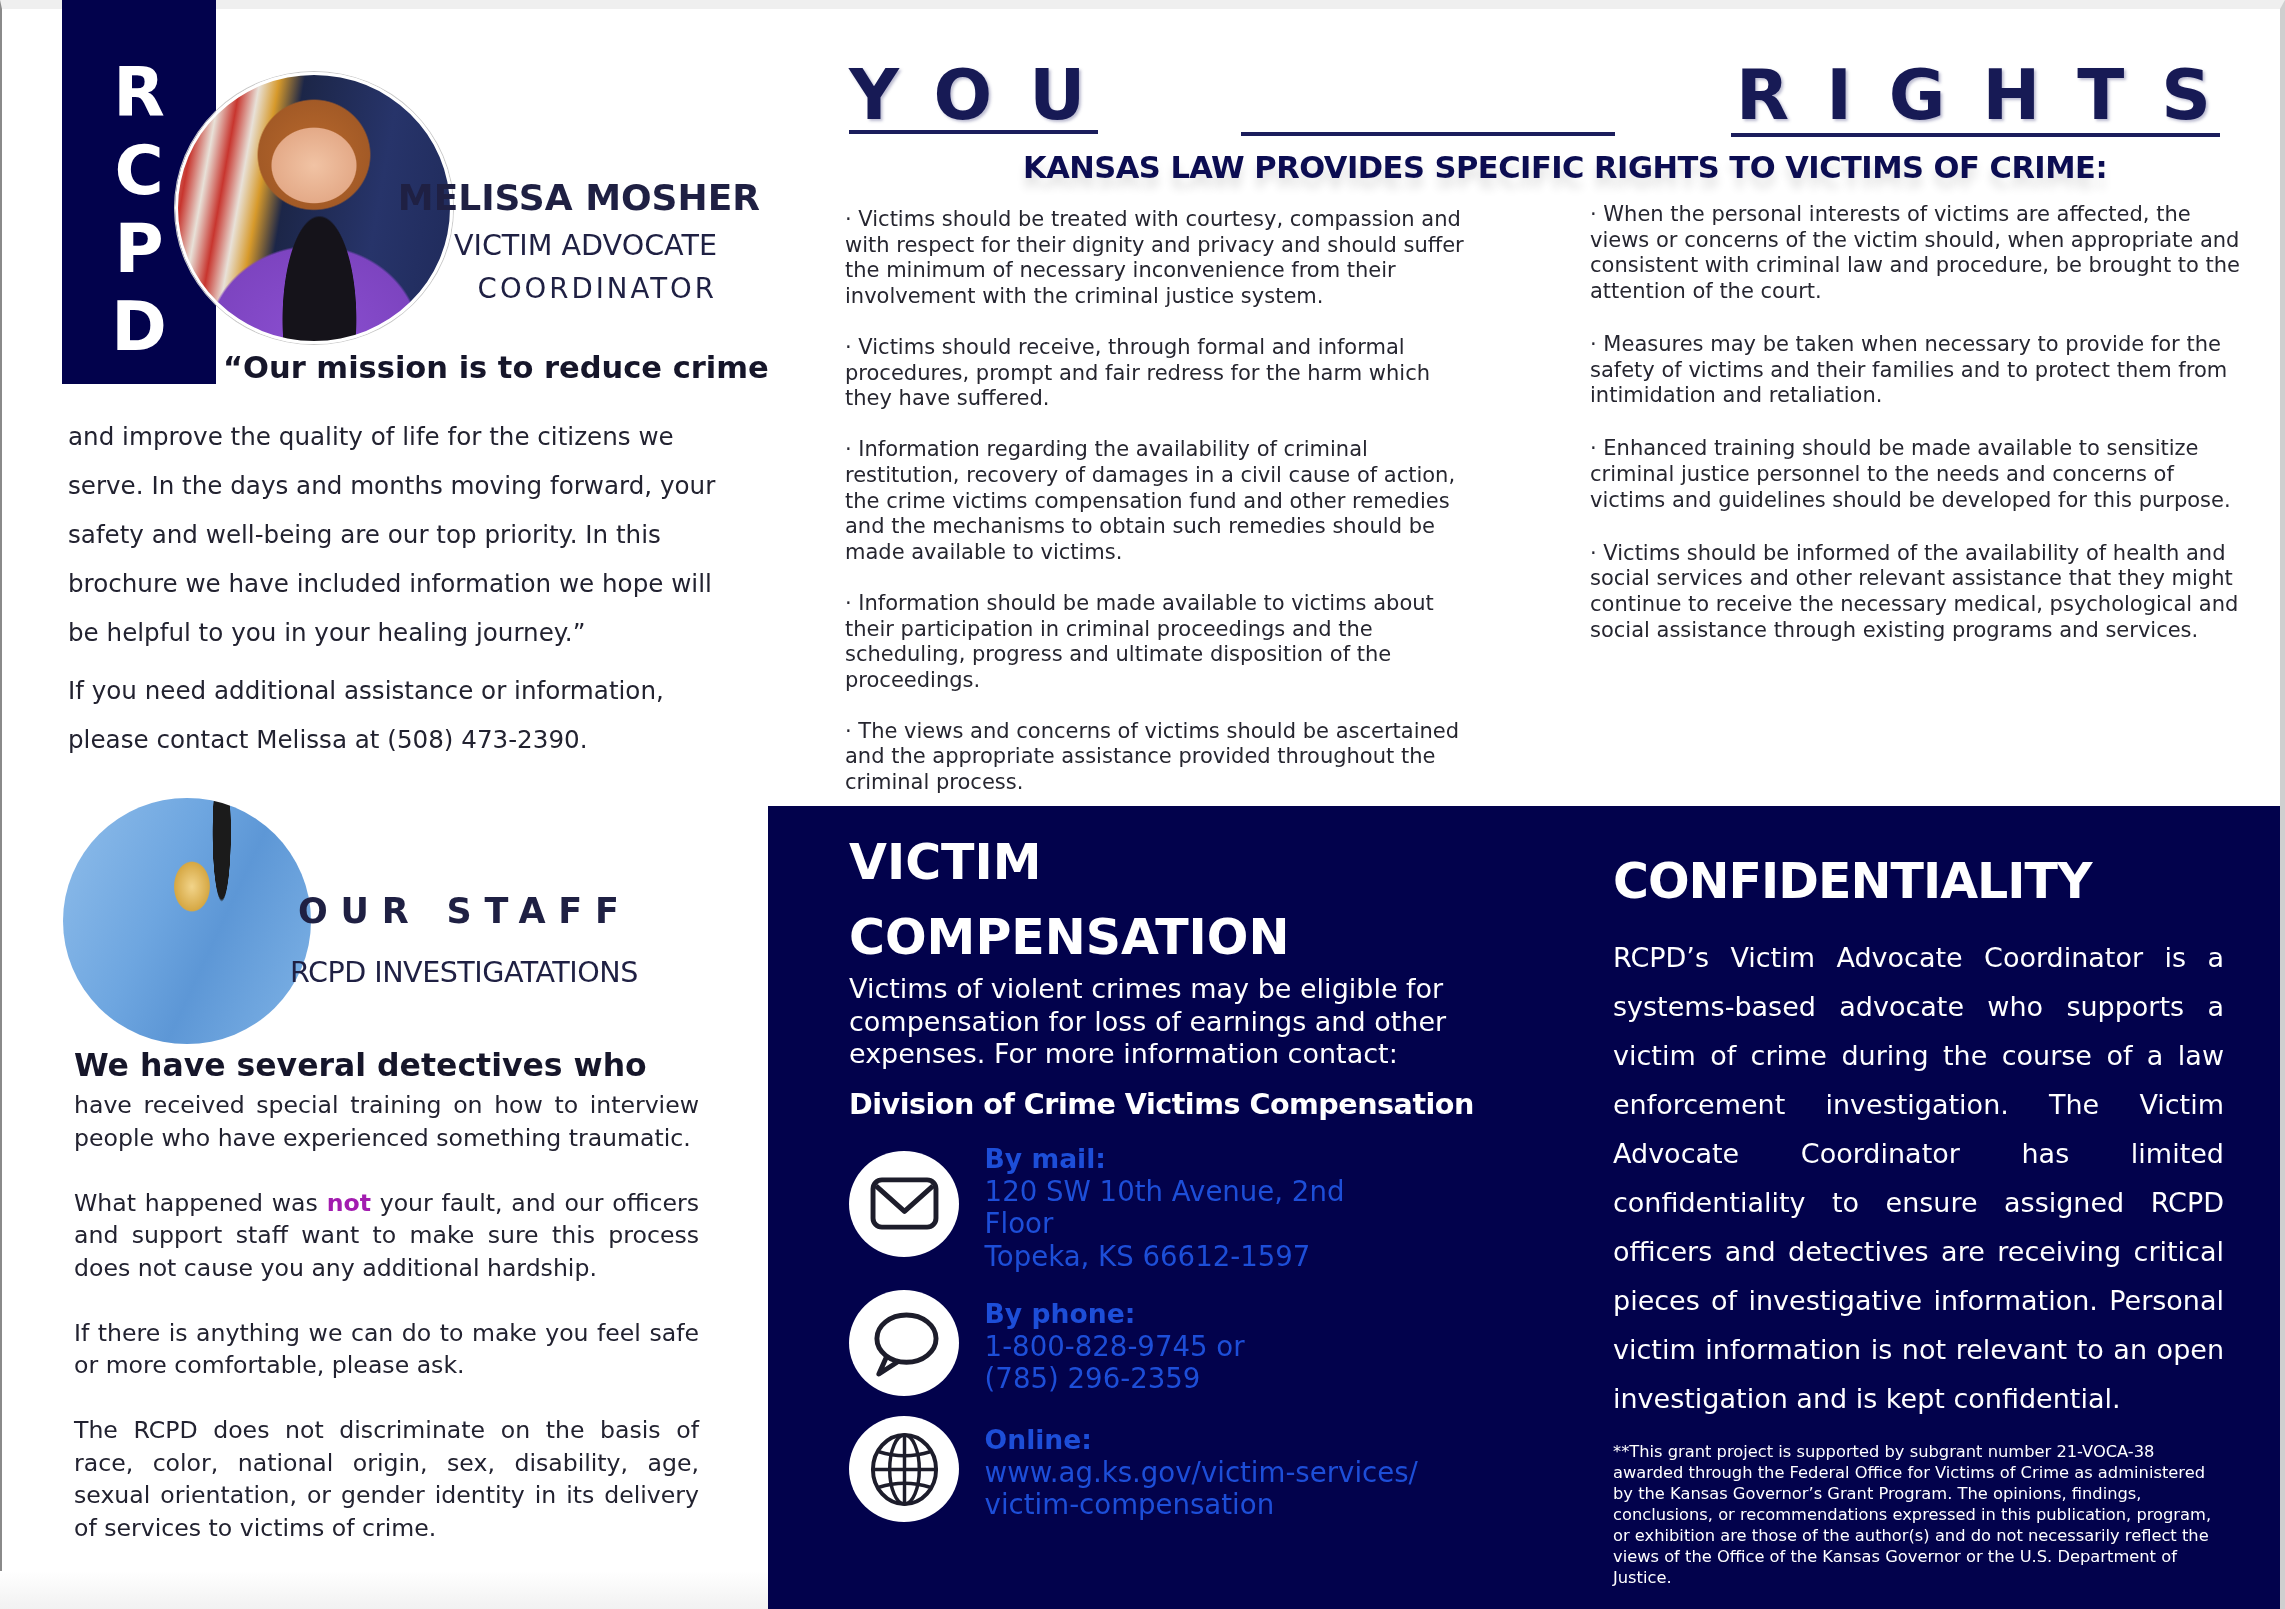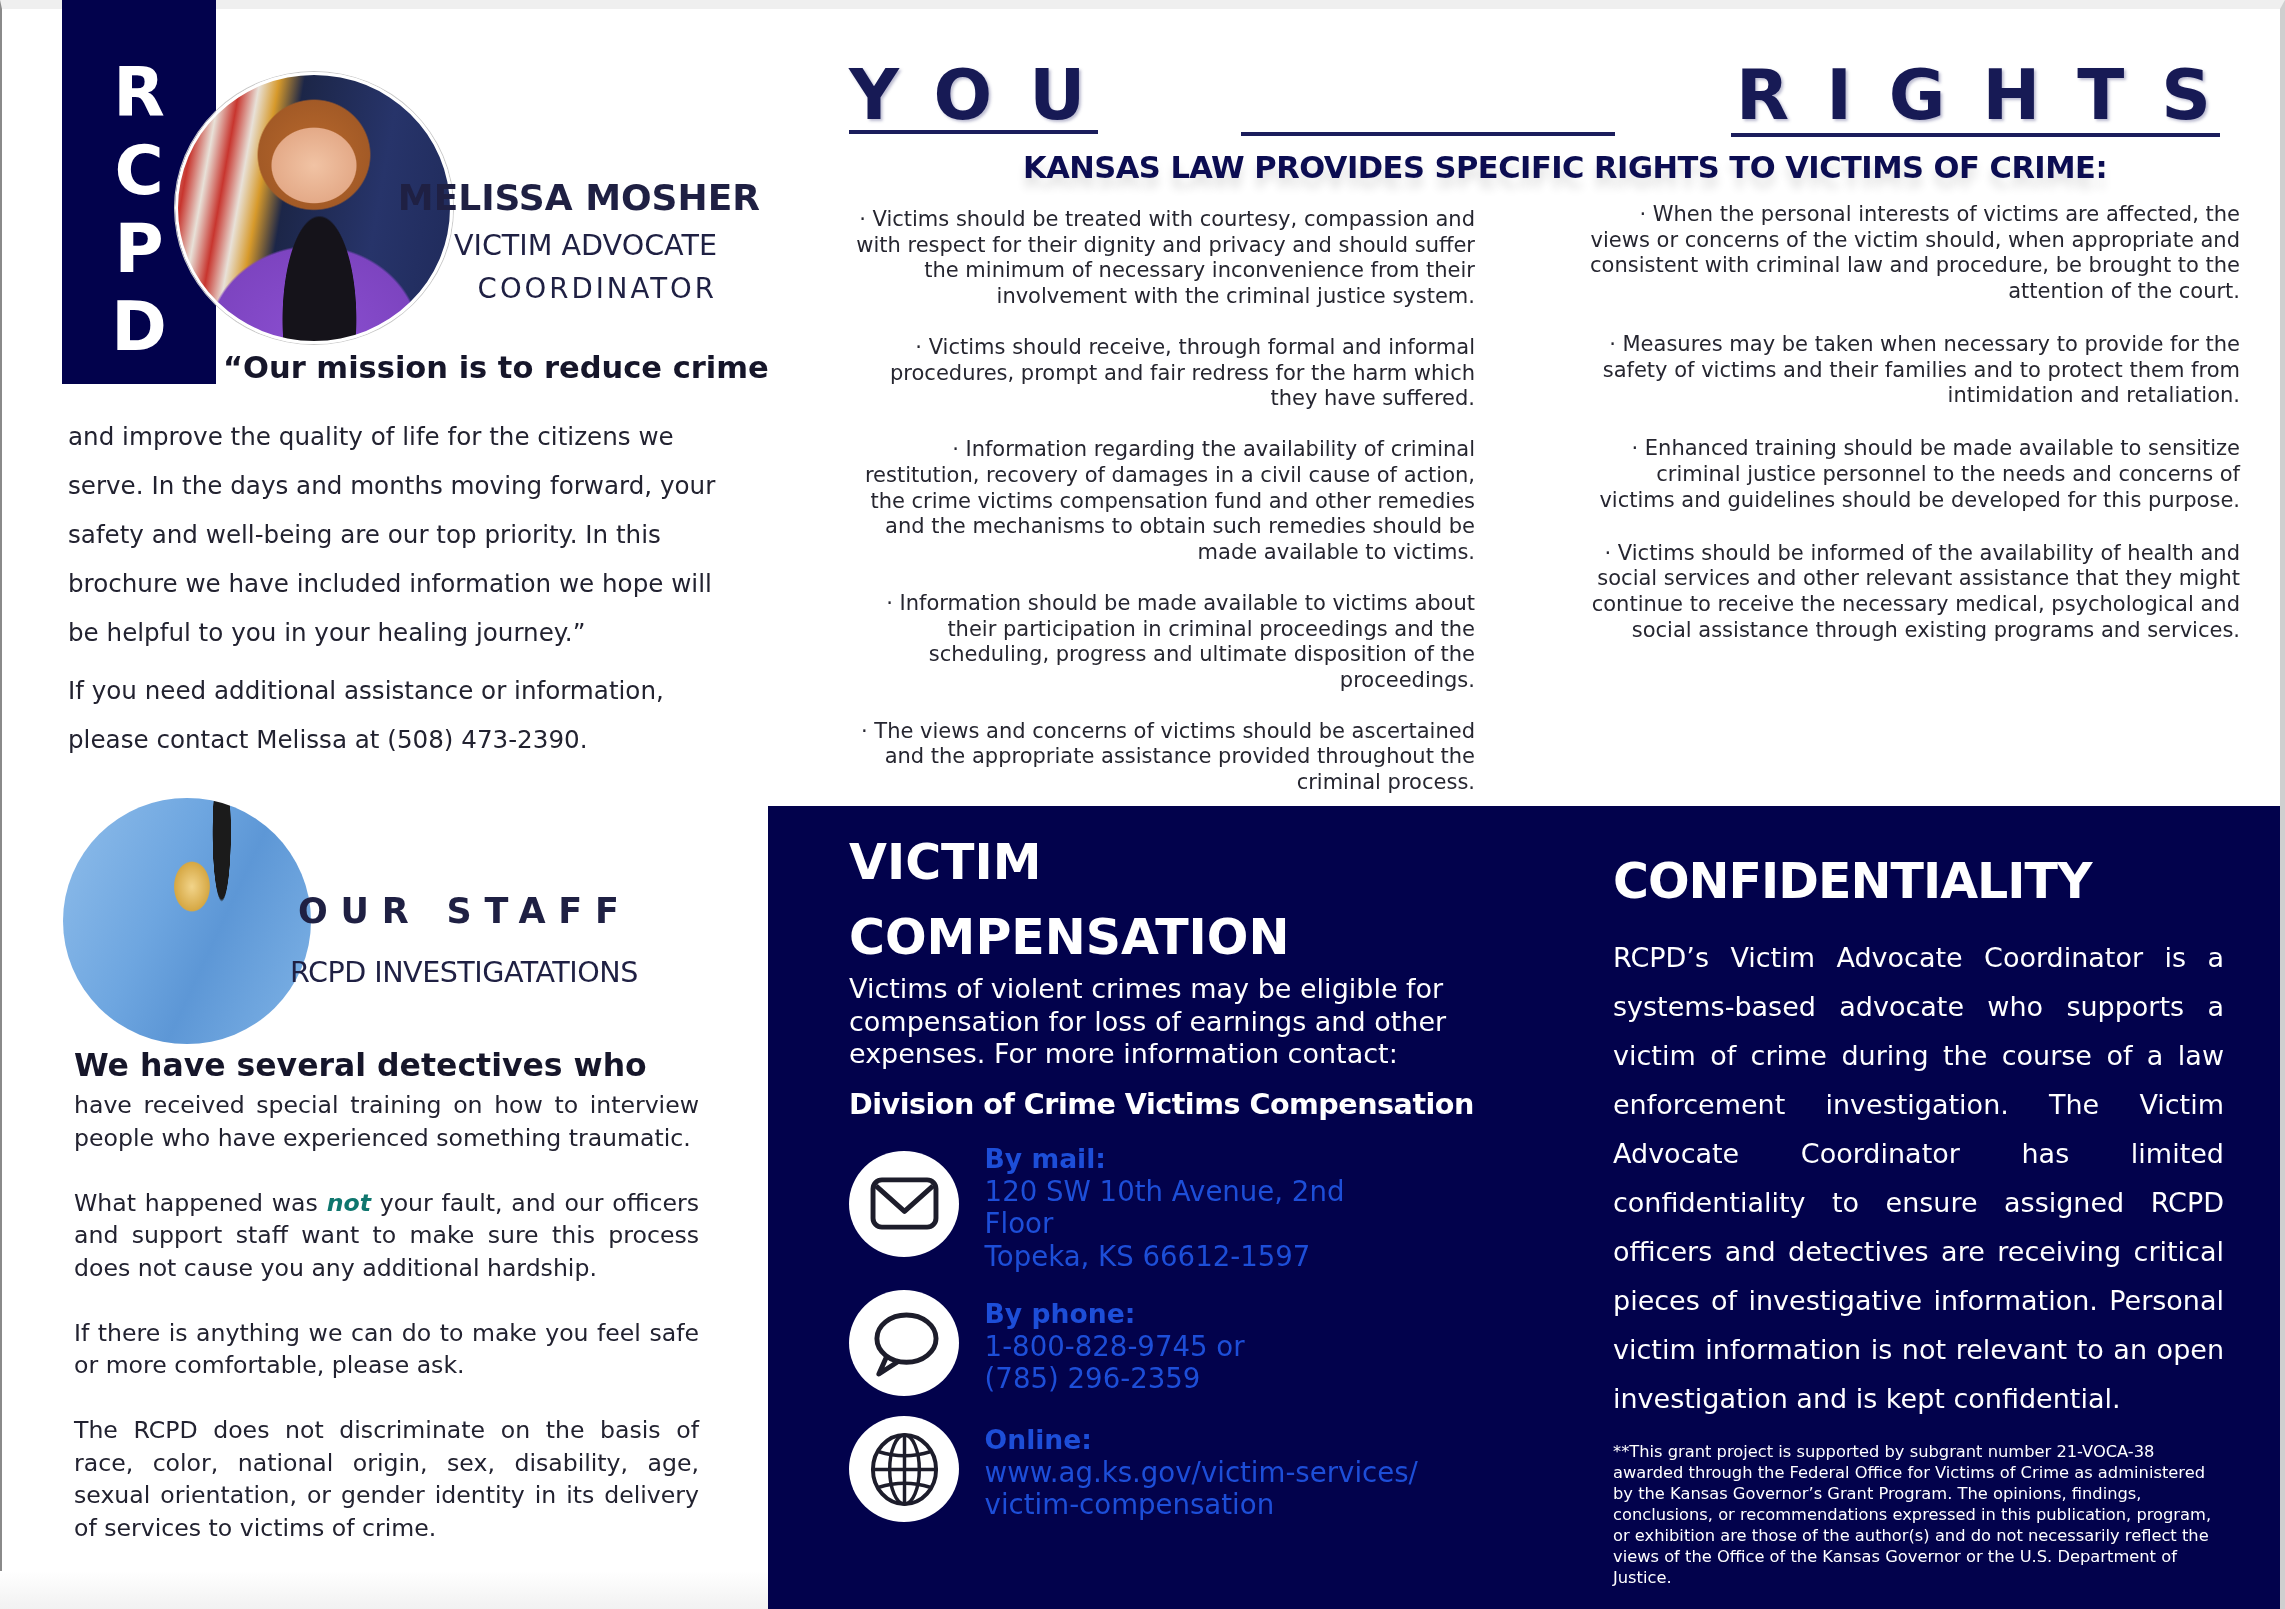--- a/index.html
+++ b/index.html
@@ -37,30 +37,30 @@
     background:
       radial-gradient(ellipse 10% 14% at 52% 36%, #f2d48a 0%, #d6a844 70%, transparent 74%),
       radial-gradient(ellipse 4% 30% at 64% 14%, #1b1b1b 0%, #1b1b1b 90%, transparent 94%),
       linear-gradient(115deg, #8fbdea 0%, #6ea6e0 40%, #5d97d6 60%, #7fb3e6 100%); }
   .staff-title { position: absolute; left: 298px; top: 891px; font-family: "DejaVu Sans", sans-serif; font-weight: bold; font-size: 35px; letter-spacing: 12.8px; color: #1f2043; white-space: nowrap; }
   .staff-sub { position: absolute; left: 290px; top: 941px; font-family: "DejaVu Sans", sans-serif; font-size: 28.6px; color: #1f2043; white-space: nowrap; letter-spacing: -0.5px; margin-top: 14px; }
 
   .detectives-heading { position: absolute; left: 74px; top: 1047px; font-family: "DejaVu Sans", sans-serif; font-weight: bold; font-size: 31.5px; color: #16162a; white-space: nowrap; }
   .staff-body { position: absolute; left: 74px; top: 1089px; width: 625px; font-size: 23.6px; line-height: 32.5px; color: #222230; text-align: justify; }
   .staff-body p { margin-bottom: 32.5px; }
-  .staff-body b { font-weight: bold; color: #0f766e; font-style: italic; }
+  .staff-body b { font-weight: bold; color: #a21caf; }
 
   
   .rights-heading { position: absolute; left: 849px; top: 55px; width: 1367px; height: 89px; }
   .rights-word { position: absolute; top: 0; font-family: "DejaVu Sans", sans-serif; font-weight: bold; font-size: 69px; letter-spacing: 37px; color: #171a55; text-shadow: 2px 2px 3px rgba(60,60,120,0.35); white-space: nowrap; }
   .rights-underline { position: absolute; height: 3.9px; background: #1b1d5c; }
   .kansas-subtitle { position: absolute; left: 1023px; top: 150px; font-family: "DejaVu Sans", sans-serif; font-weight: bold; font-size: 30.5px; color: #0c0d52; white-space: nowrap; text-shadow: 0 9.9px 9.9px rgba(0,0,0,0.12); letter-spacing: -0.5px; }
 
   .rights-col { position: absolute; top: 207px; font-size: 21px; line-height: 25.6px; color: #262630; }
-  .rights-col p { margin-bottom: 25.6px; text-align: right; }
+  .rights-col p { margin-bottom: 25.6px; }
   .rights-col.c1 { left: 845px; width: 630px; }
   .rights-col.c2 { left: 1590px; width: 650px; top: 202px; }
   .rights-col.c2 p { margin-bottom: 27.6px; }
 
   
   .dark-panel { position: absolute; left: 768px; top: 806px; width: 1512px; height: 804px; background: #02024c; }
 
   .vc-title { position: absolute; left: 849px; top: 825px; font-family: "DejaVu Sans", sans-serif; font-weight: bold; font-size: 49px; line-height: 75px; color: #ffffff; }
   .vc-body { position: absolute; left: 849px; top: 973px; width: 630px; font-size: 27px; line-height: 32.5px; color: #ffffff; }
   .vc-division { position: absolute; left: 849px; top: 1087px; font-family: "DejaVu Sans", sans-serif; font-weight: bold; font-size: 28.6px; color: #ffffff; white-space: nowrap; letter-spacing: -0.5px; text-align: center; }

